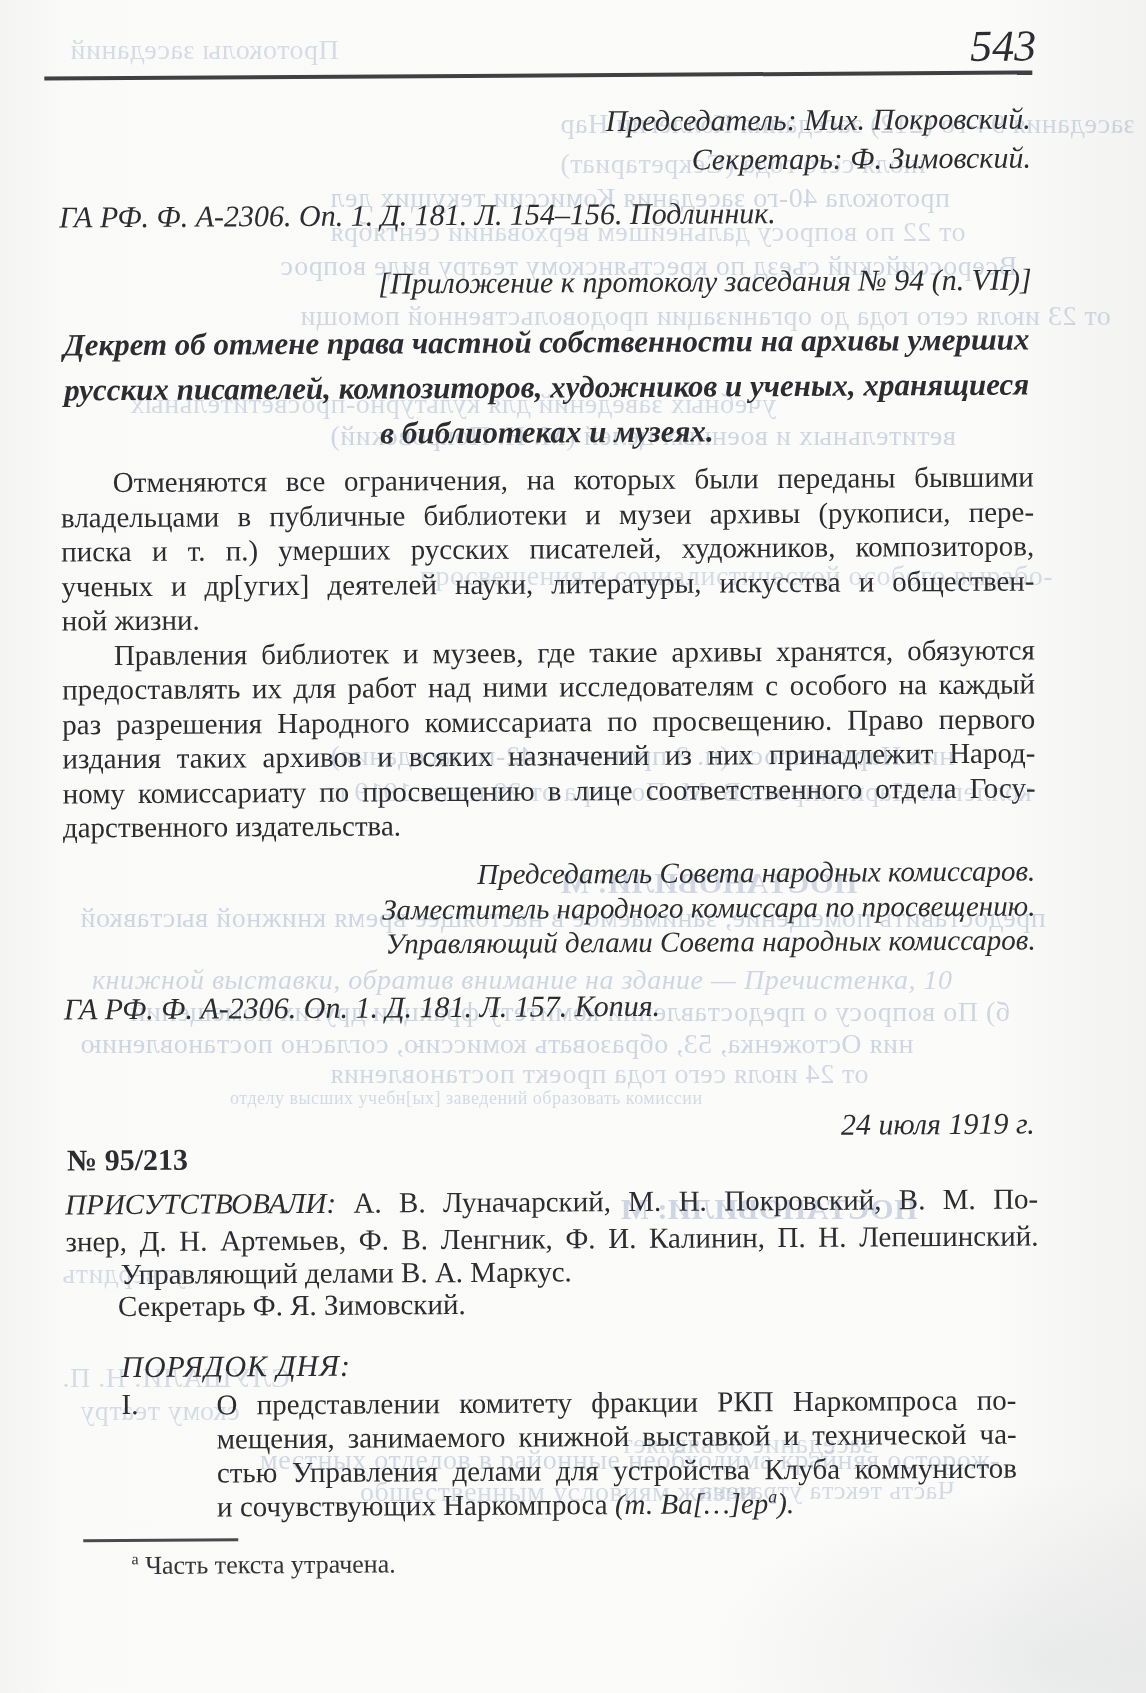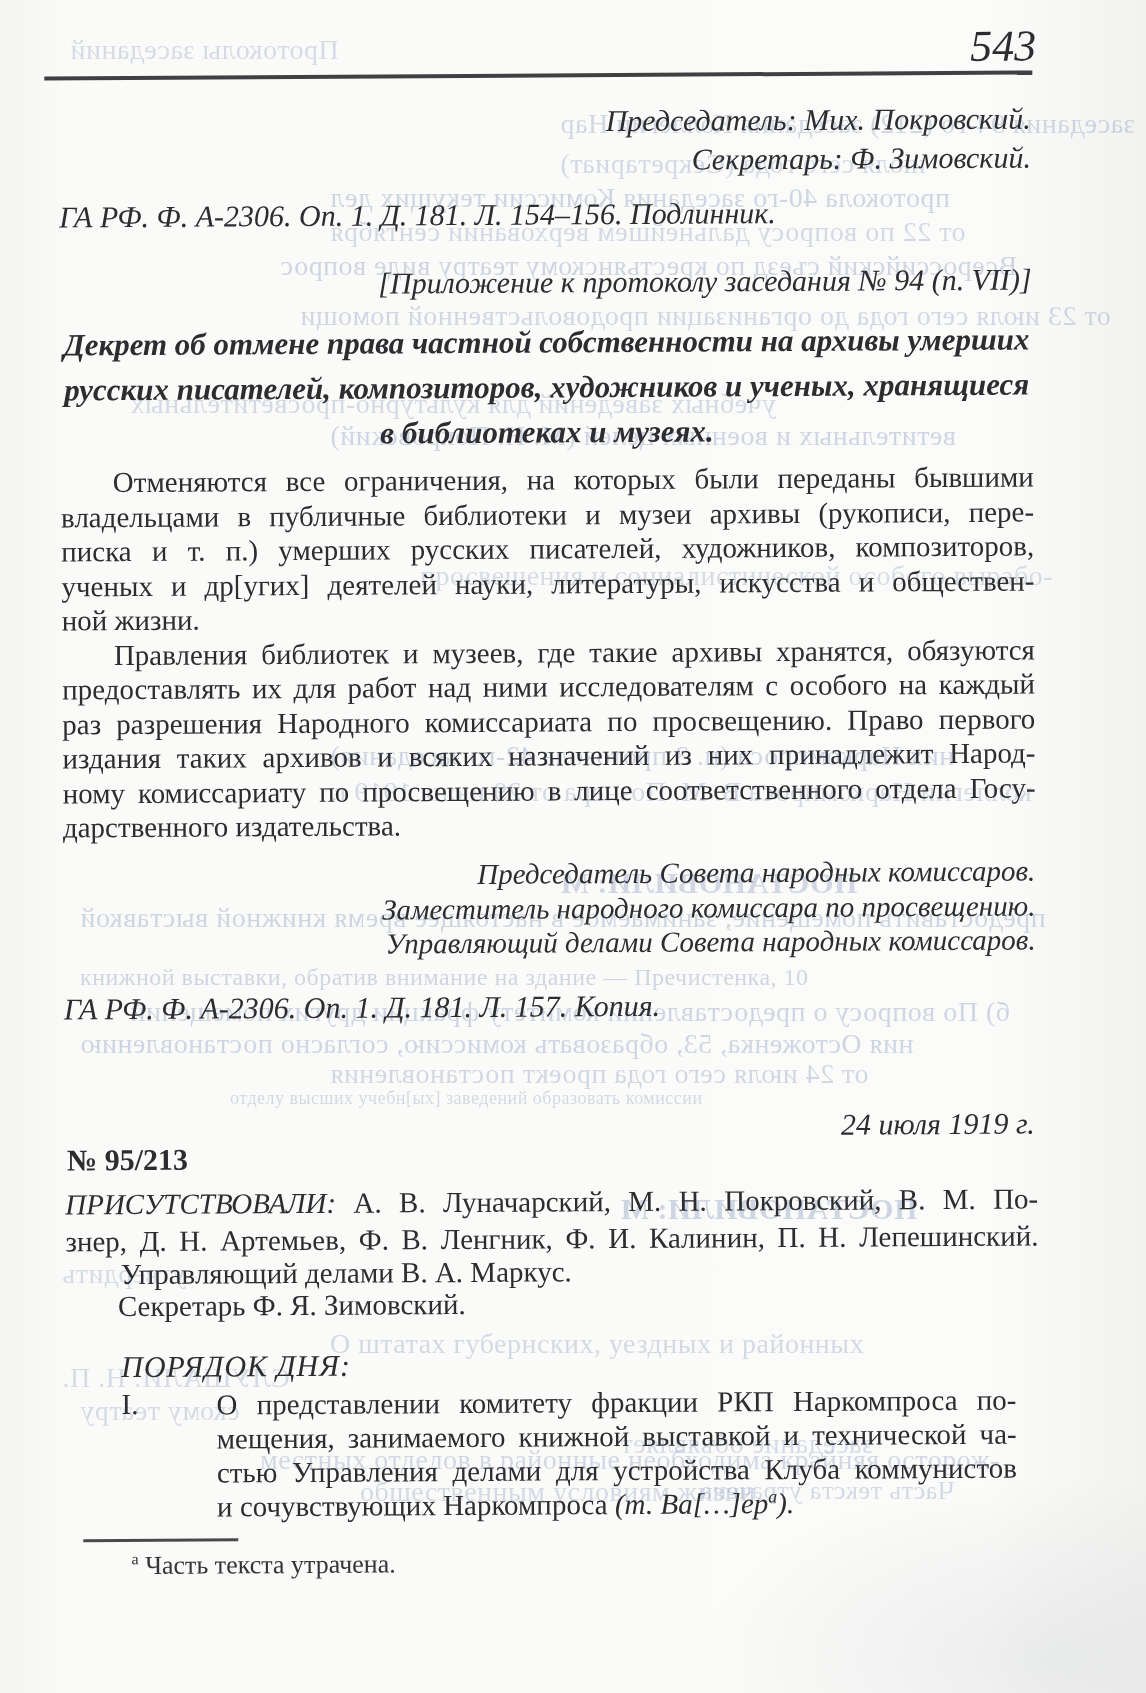--- a/index.html
+++ b/index.html
@@ -61,28 +61,27 @@
       <div class="bleed mir" style="left: 330px; top: 216px; font-size: 28px; opacity: 0.38;">от 22 по вопросу дальнейшем верховании сентября</div>
       <div class="bleed mir" style="left: 280px; top: 250px; font-size: 28px; opacity: 0.42;">Всероссийский съезд по крестьянскому театру виде вопрос</div>
       <div class="bleed mir" style="left: 300px; top: 300px; font-size: 28px; opacity: 0.4;">от 23 июля сего года до организации продовольственной помощи</div>
       <div class="bleed mir" style="left: 130px; top: 388px; font-size: 28px; opacity: 0.38;">учебных заведений для культурно-просветительных</div>
       <div class="bleed mir" style="left: 330px; top: 420px; font-size: 28px; opacity: 0.42;">ветительных и военных целей (М. Н. Покровский)</div>
       <div class="bleed" style="left: 420px; top: 560px; font-size: 28px; opacity: 0.35;">просвещения и социалистической особого вырабо-</div>
       <div class="bleed mir" style="left: 330px; top: 740px; font-size: 28px; opacity: 0.42;">них Наркомпроса (п. 3 протокола 42-го заседания)</div>
       <div class="bleed mir" style="left: 330px; top: 776px; font-size: 28px; opacity: 0.38;">коллегии Наркомпроса В. М. Познера от 29 июня 1919 г.</div>
       <div class="bleed mir" style="left: 560px; top: 866px; font-size: 30px; opacity: 0.4; font-weight: bold;">ПОСТАНОВИЛИ: М</div>
       <div class="bleed mir" style="left: 80px; top: 902px; font-size: 28px; opacity: 0.42;">предоставить помещение, занимаемое в настоящее время книжной выставкой</div>
-      <div class="bleed" style="left: 80px; top: 964px; font-size: 24px; opacity: 0.42;">книжной выставки, обратив внимание на здание — Пречистенка, 10</div>
+      <div class="bleed" style="left: 92px; top: 964px; font-size: 28px; opacity: 0.42; font-style: italic;">книжной выставки, обратив внимание на здание — Пречистенка, 10</div>
       <div class="bleed mir" style="left: 130px; top: 996px; font-size: 28px; opacity: 0.42;">б) По вопросу о предоставлении комитету фракции других помещений</div>
       <div class="bleed mir" style="left: 80px; top: 1028px; font-size: 28px; opacity: 0.42;">ния Остоженка, 53, образовать комиссию, согласно постановлению</div>
       <div class="bleed mir" style="left: 330px; top: 1058px; font-size: 28px; opacity: 0.4;">от 24 июля сего года проект постановления</div>
       <div class="bleed" style="left: 230px; top: 1088px; font-size: 18px; opacity: 0.38;">отделу высших учебн[ых] заведений образовать комиссии</div>
       <div class="bleed mir" style="left: 620px; top: 1192px; font-size: 30px; opacity: 0.42; font-weight: bold;">ПОСТАНОВИЛИ: М</div>
       <div class="bleed mir" style="left: 62px; top: 1258px; font-size: 28px; opacity: 0.35;">утвердить</div>
-      <div class="bleed" style="left: 330px; top: 1328px; font-size: 28px; opacity: 0.38;">О штатах губернских, уездных и районных</div>
       <div class="bleed mir" style="left: 62px; top: 1362px; font-size: 28px; opacity: 0.35;">СЛУШАЛИ: Н. П.</div>
       <div class="bleed mir" style="left: 80px; top: 1395px; font-size: 28px; opacity: 0.35;">скому театру</div>
       <div class="bleed mir" style="left: 620px; top: 1428px; font-size: 28px; opacity: 0.35;">заседание объявляет</div>
       <div class="bleed" style="left: 260px; top: 1444px; font-size: 28px; opacity: 0.4;">местных отделов в районные необходима крайняя осторож-</div>
       <div class="bleed" style="left: 360px; top: 1476px; font-size: 28px; opacity: 0.38;">общественным условиям жизни.</div>
       <div class="bleed mir" style="left: 700px; top: 1476px; font-size: 26px; opacity: 0.38;">Часть текста утрачена</div>
     </div>
 
   <div class="content">
     <div class="page-number">543</div>

